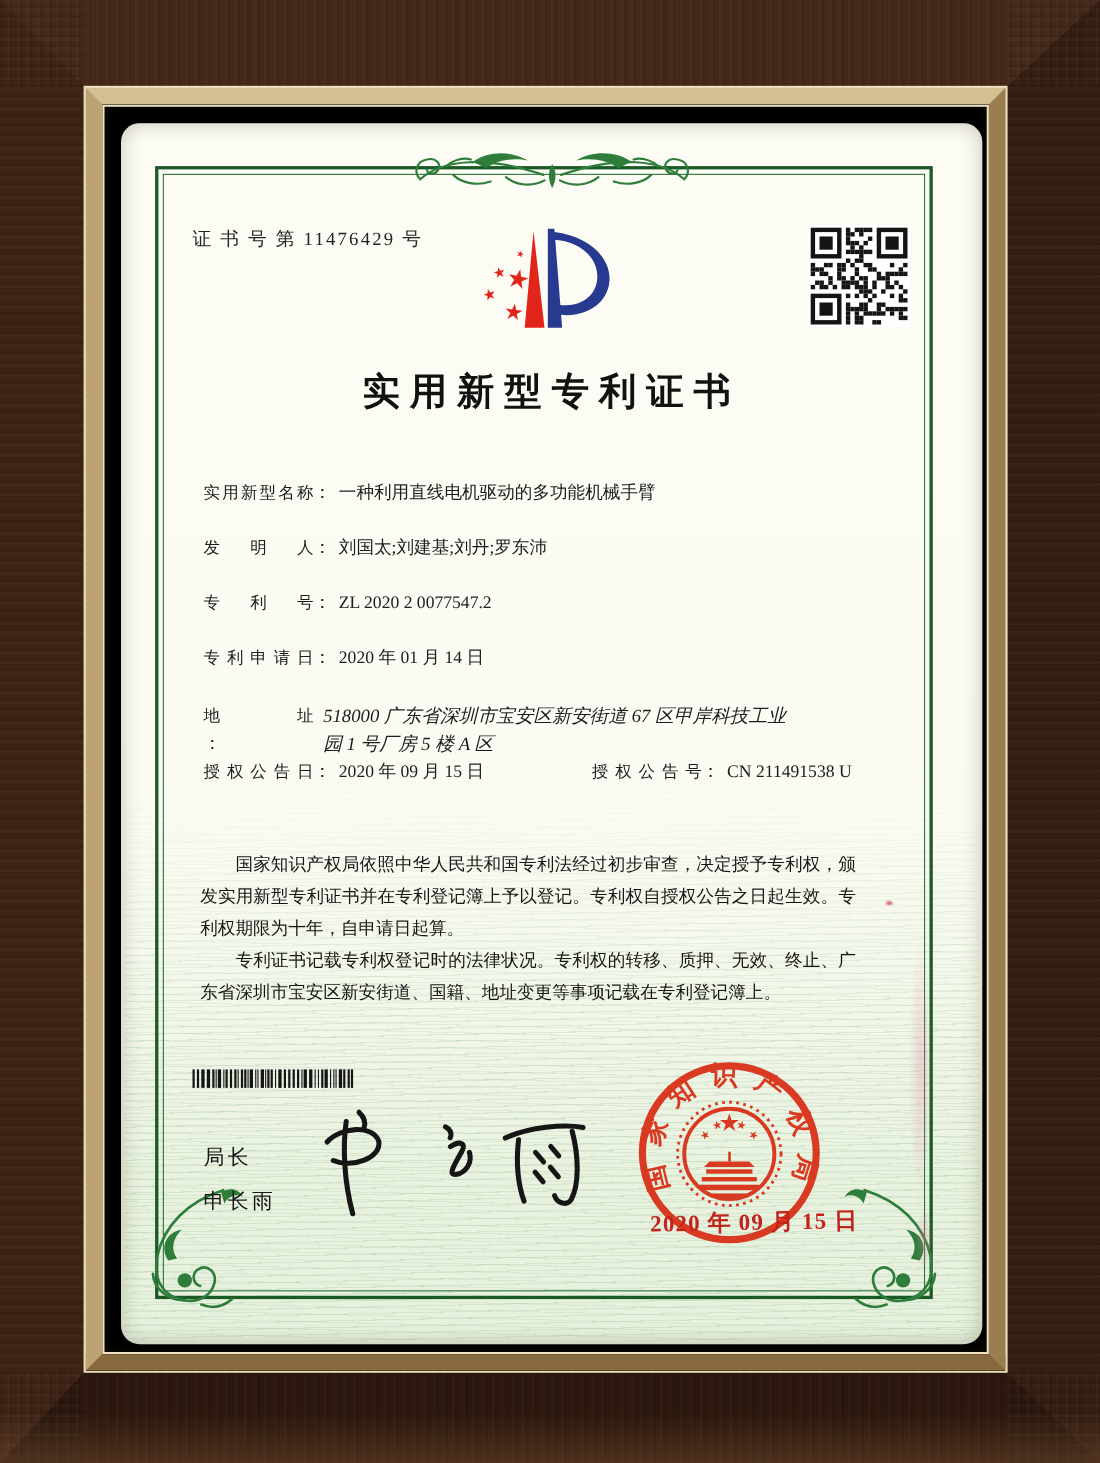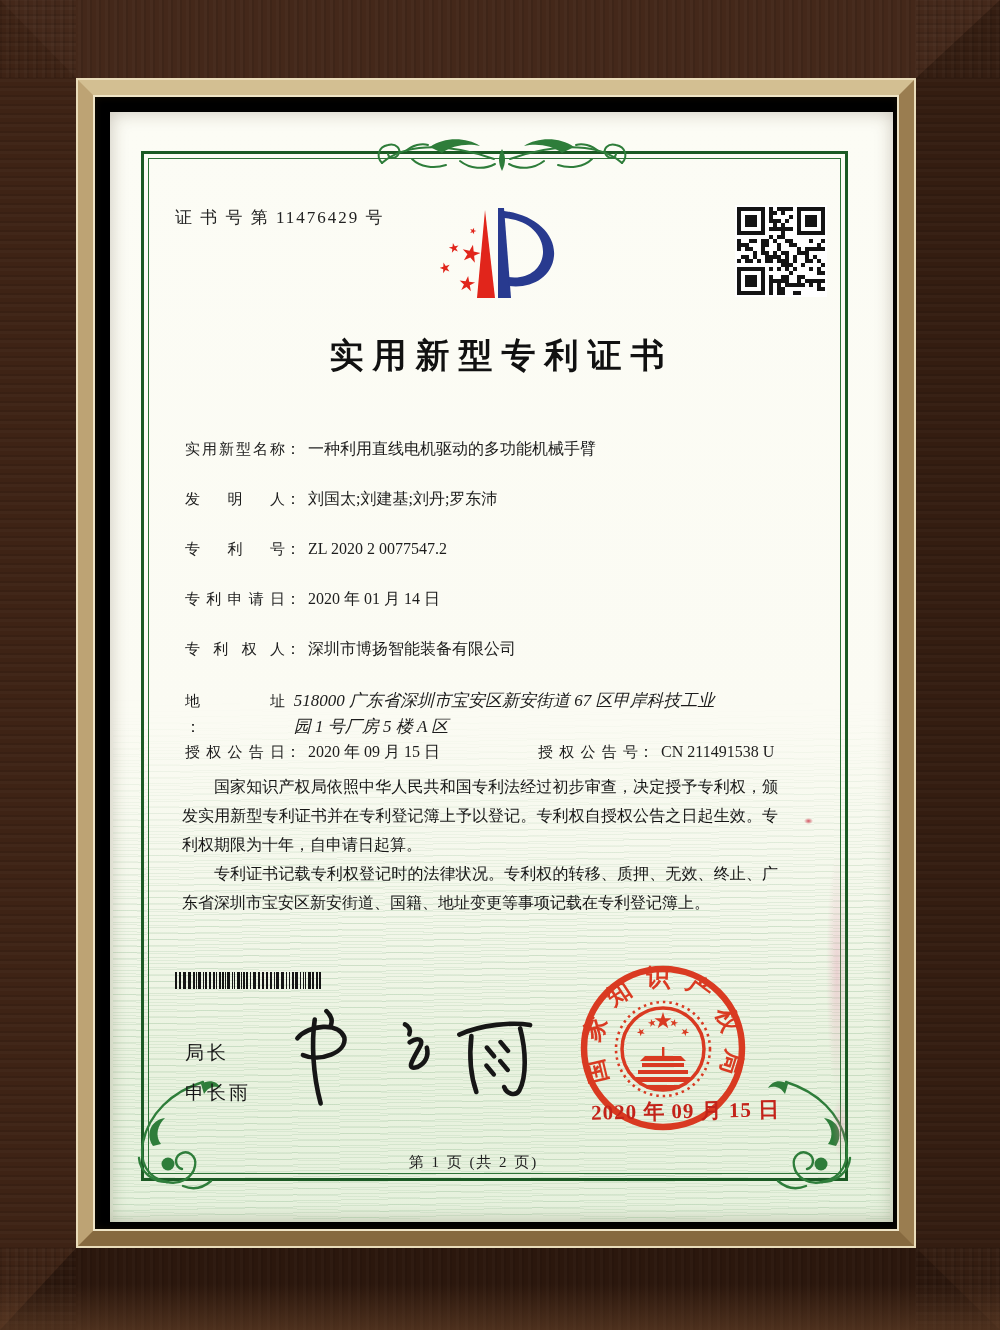--- a/index.html
+++ b/index.html
@@ -16,21 +16,21 @@
   .grain.t{top:0;} .grain.b{bottom:0;height:82px;} .grain.l{left:0;} .grain.r{right:0;width:84px;}
   .sheen{position:absolute;left:0;right:0;bottom:0;height:46px;pointer-events:none;
          background:linear-gradient(to top,rgba(120,80,50,.45),rgba(120,80,50,0));}
   
   .gold{position:absolute;left:78px;top:80px;right:86px;bottom:84px;box-sizing:border-box;
         border:15px solid;border-color:#d3bf92 #9a7d50 #86693f #bda374;
         box-shadow:0 0 0 2px #e9dcba, inset 0 0 0 2px #efe4c6, inset 0 0 10px rgba(60,40,10,.5);}
   
   .paper{position:absolute;left:110px;top:112px;width:783px;height:1110px;
          background:linear-gradient(to bottom,#fcfcf5 0%,#fbfbf3 55%,#f3f7ea 72%,#e9f2df 86%,#e6f1dd 100%);
-         box-shadow:inset 0 0 18px rgba(70,50,25,.28);}
+         box-shadow:inset 0 0 18px rgba(70,50,25,.28);border-radius:17px;}
   .guilloche{position:absolute;left:3px;right:3px;bottom:3px;height:520px;pointer-events:none;
          background:
            repeating-linear-gradient(-1.2deg,rgba(110,165,115,.16) 0 1px,transparent 1px 6px),
            repeating-linear-gradient(1.4deg,rgba(110,165,115,.12) 0 1px,transparent 1px 7px);
          -webkit-mask-image:linear-gradient(to bottom,transparent,black 45%);
          mask-image:linear-gradient(to bottom,transparent,black 45%);}
   
   .gborder{position:absolute;left:31px;top:39px;right:45px;bottom:41px;
            border:3px solid #1b5a24;}
   .gborder-in{position:absolute;inset:4px;border:1px solid #2e7337;}
@@ -307,23 +307,20 @@
       </div>
       <div class="f-row">
         <span class="f-label">发明人</span><span class="f-colon">：</span><span class="f-value">刘国太;刘建基;刘丹;罗东沛</span>
       </div>
       <div class="f-row">
         <span class="f-label">专利号</span><span class="f-colon">：</span><span class="f-value">ZL 2020 2 0077547.2</span>
       </div>
       <div class="f-row">
         <span class="f-label">专利申请日</span><span class="f-colon">：</span><span class="f-value">2020 年 01 月 14 日</span>
       </div>
-      <div class="f-row">
-        <span class="f-label">专利权人</span><span class="f-colon">：</span><span class="f-value">深圳市博扬智能装备有限公司</span>
-      </div>
       <div class="f-row f-addr">
         <span><span class="f-label">地址</span><span class="f-colon">：</span></span>
         <span class="addr-val">
           <span>518000 广东省深圳市宝安区新安街道 67 区甲岸科技工业</span><br>
           <span>园 1 号厂房 5 楼 A 区</span>
         </span>
       </div>
       <div class="f-row f-grant">
         <span>
           <span class="f-label">授权公告日</span><span class="f-colon">：</span><span class="f-value">2020 年 09 月 15 日</span>
@@ -430,19 +427,18 @@
           <polygon points="64,100 110,100 105,95 69,95"></polygon>
           <rect x="66" y="102" width="42" height="4"></rect>
           <rect x="62" y="109" width="50" height="4"></rect>
           <rect x="60" y="116" width="54" height="5"></rect>
           <rect x="70" y="124" width="34" height="4" rx="2"></rect>
         </g>
       </g>
     </svg>
     <div class="seal-date">2020 年 09 月 15 日</div>
 
-    <div class="footer">第 1 页 (共 2 页)</div>
 
     <div class="artifact a1"></div>
     <div class="artifact a2"></div>
     <div class="artifact a3"></div>
   </div>
 </div>
 
 </body></html>

